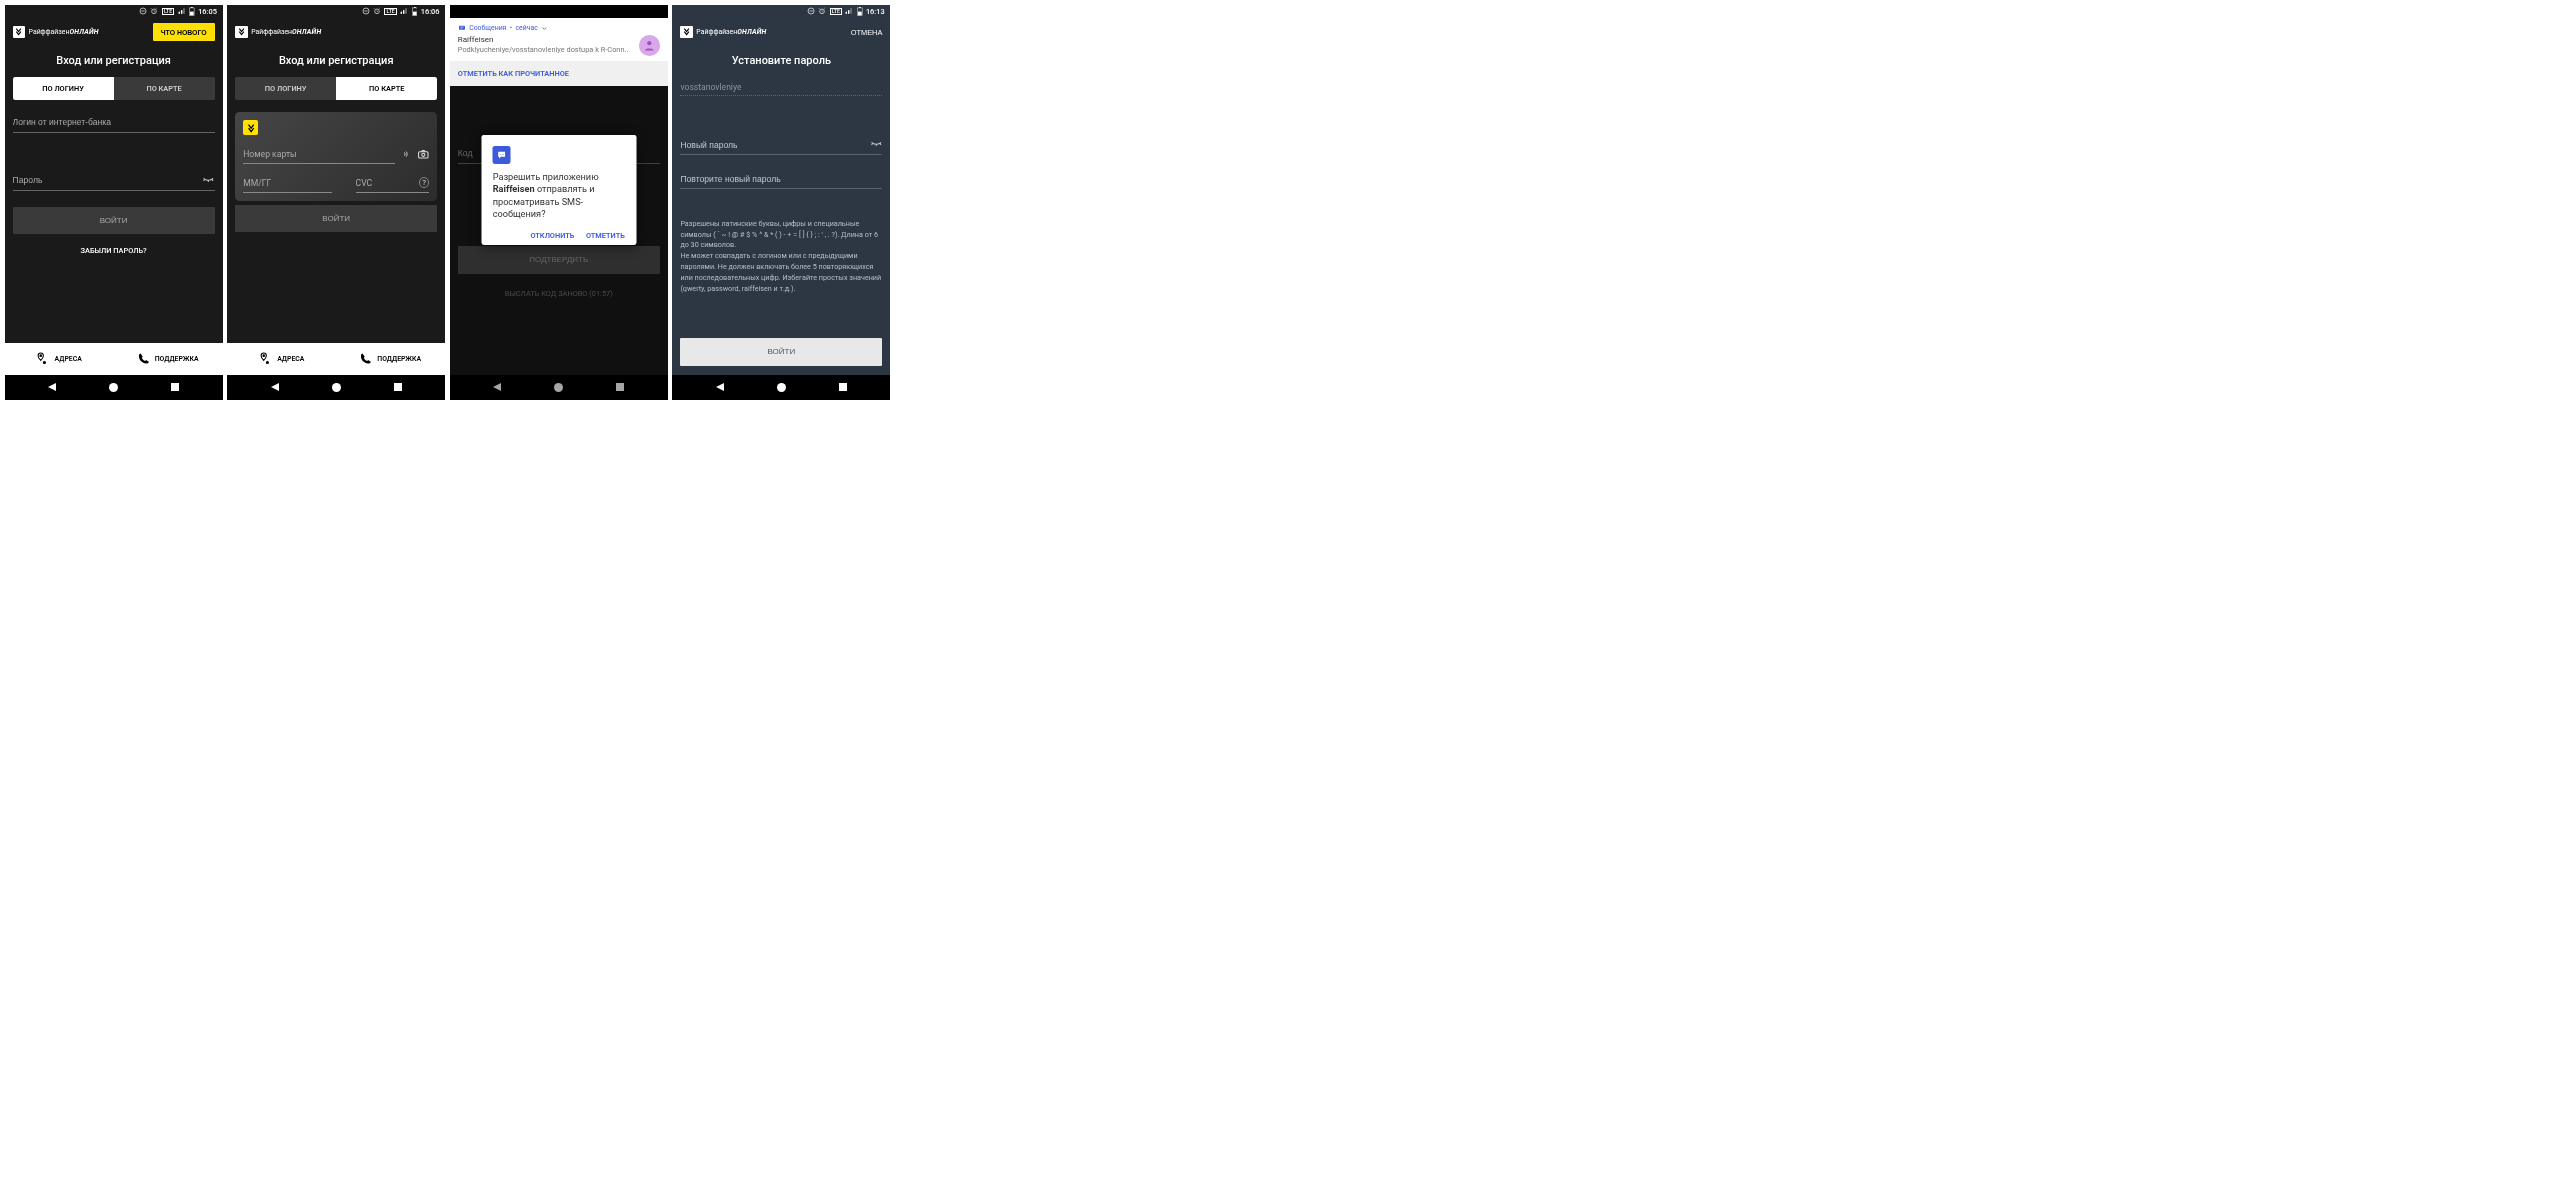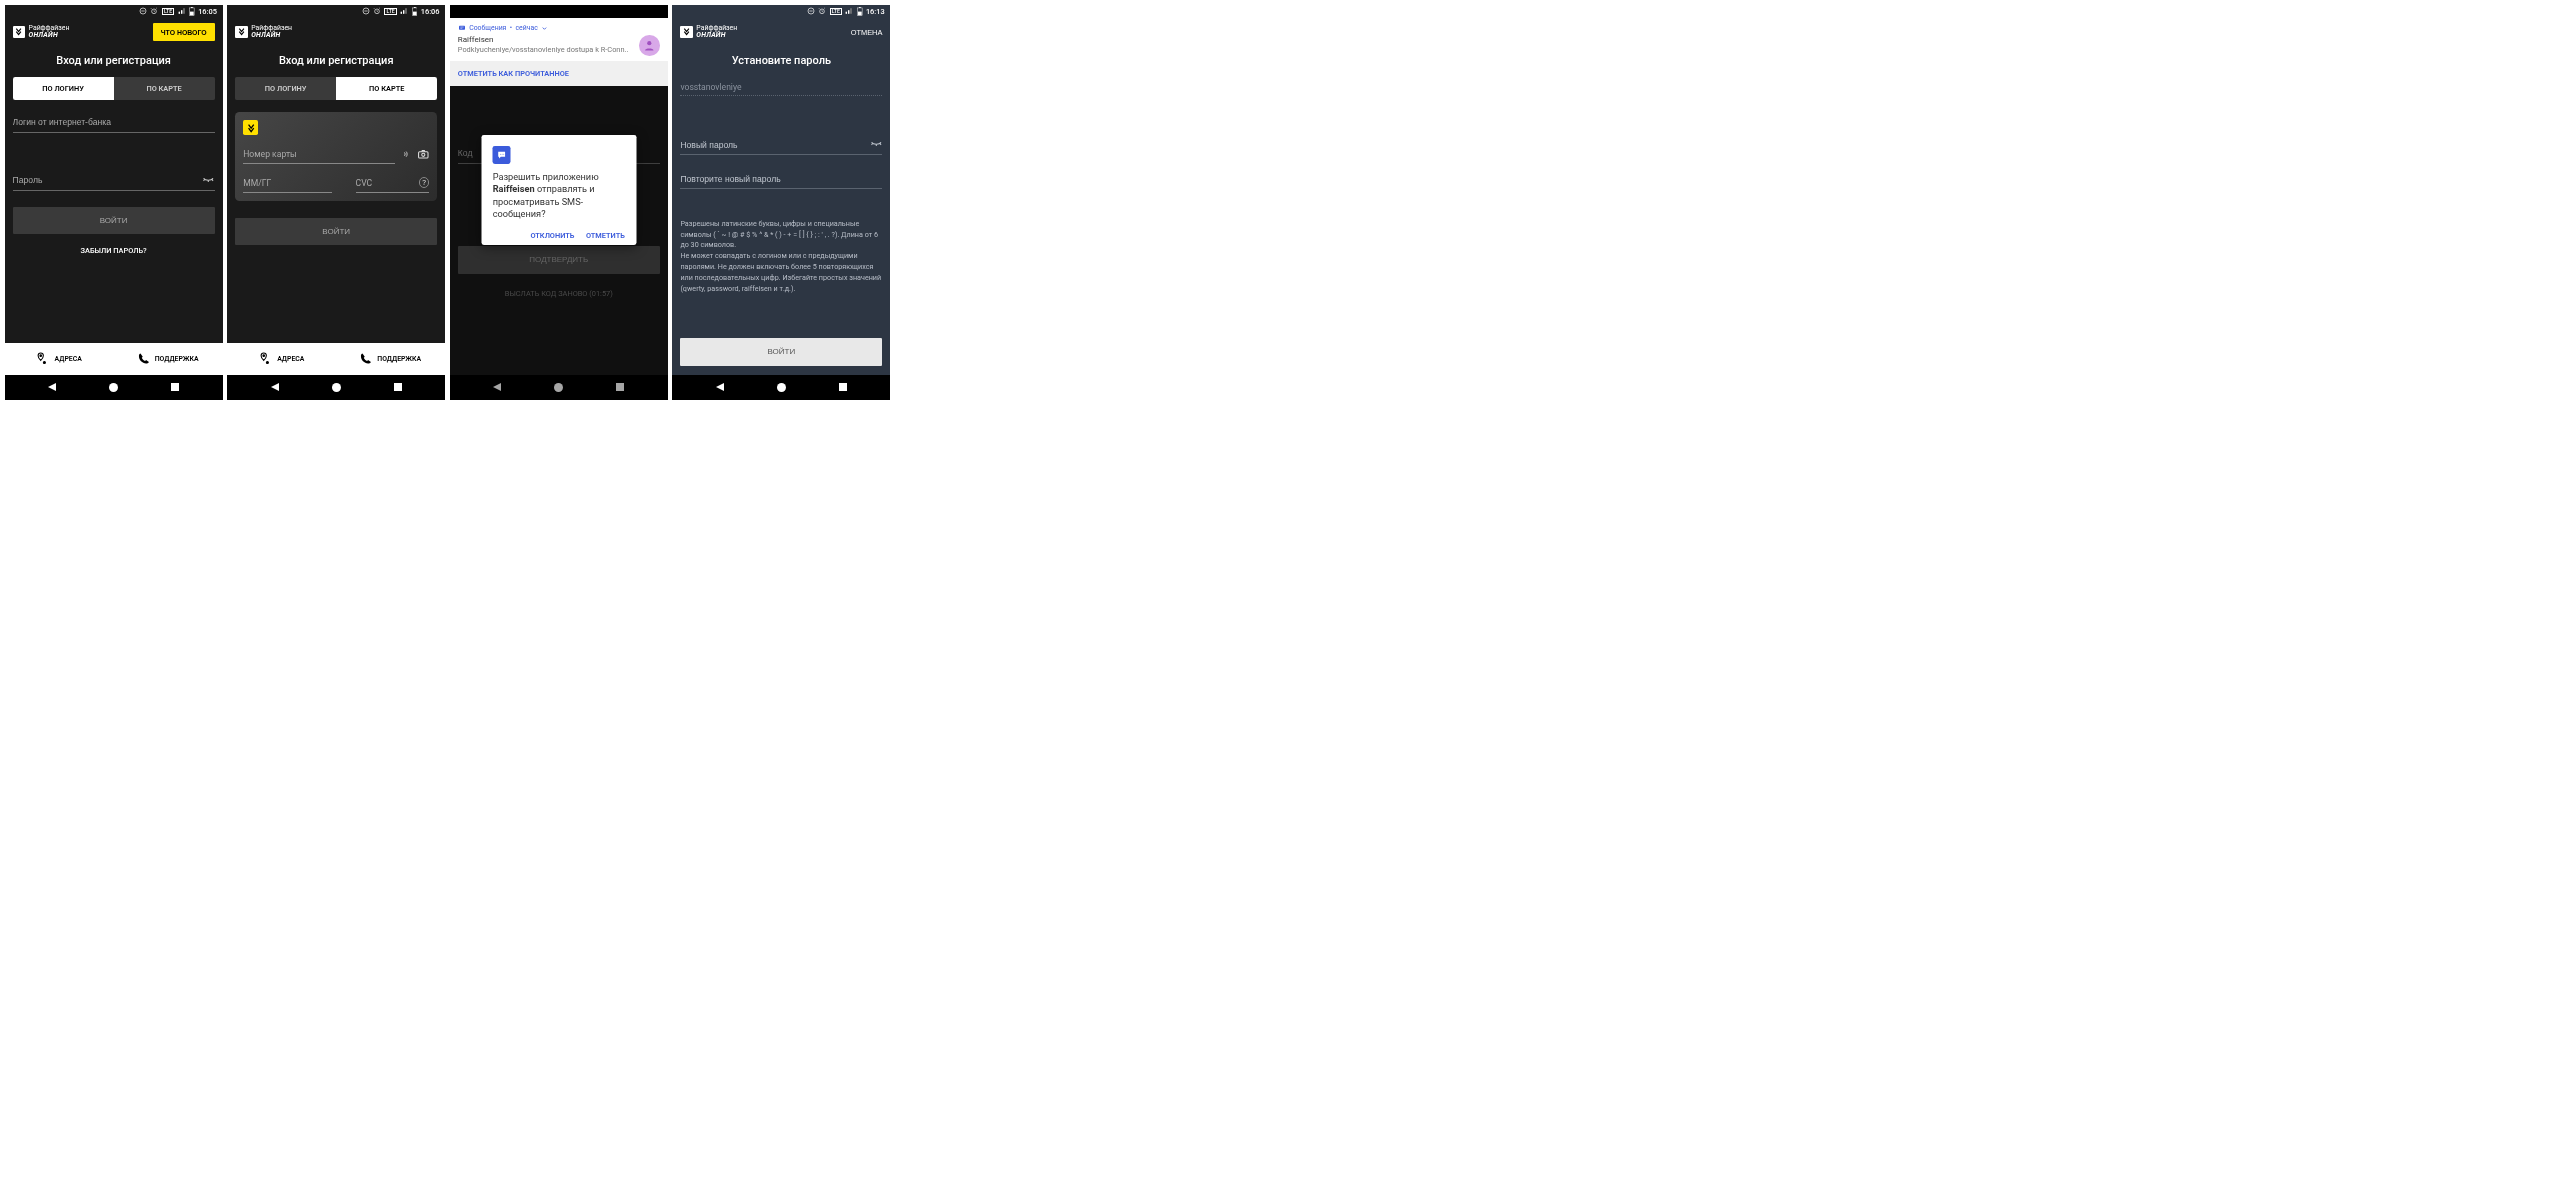--- a/index.html
+++ b/index.html
@@ -41,21 +41,21 @@
     height: 27.5px;
   }
   .logo { display: flex; align-items: center; gap: 3.4px; }
   .logo-mark {
     width: 12.6px; height: 12.6px;
     background: #fff;
     display: flex; align-items: center; justify-content: center;
     border-radius: 1.1px;
   }
   .logo-mark svg { width: 9.2px; height: 9.2px; }
-  .logo-text { display: flex; flex-direction: column; line-height: 1; font-size: 6.9px; color:#fff;}
+  .logo-text { display: flex; line-height: 1; font-size: 6.9px; color:#fff;}
   .logo-text .line1 { font-weight: 400; }
   .logo-text .line2 { font-weight: 700; font-style: italic; letter-spacing: 0.2px; }
   .whats-new-btn {
     background: #ffe000;
     color: #000;
     font-size: 6.9px;
     font-weight: 700;
     padding: 5.7px 8px;
     border: none;
     border-radius: 1.1px;
@@ -150,21 +150,21 @@
   }
   .nav-bar .tri { width:0;height:0;border-top:4.6px solid transparent;border-bottom:4.6px solid transparent;border-right:8px solid #fff;}
   .nav-bar .circ { width:9.2px;height:9.2px;border-radius:50%;background:#fff;}
   .nav-bar .sq { width:8px;height:8px;background:#fff;}
 
   
   .card-box {
     background: linear-gradient(135deg, #464646, #2c2c2c);
     border-radius: 4.6px;
     padding: 8px;
-    margin-bottom: 15px;
+    margin-bottom: 2px;
   }
   .card-top { margin-bottom: 10.3px; }
   .card-mark { width:15px;height:15px;background:#ffe000;border-radius:1.7px;display:flex;align-items:center;justify-content:center;}
   .card-number-row { display:flex; align-items:center; gap:5.7px;}
   .card-number-row .cn-input { flex:1; border-bottom:0.6px solid #888; padding:3.4px 0; color:#aaa; font-size:8.6px;}
   .card-row2 { display:flex; gap:24px; margin-top:11.4px;}
   .card-row2 .field { color:#aaa; font-size:8.6px; border-bottom:0.6px solid #888; padding:3.4px 0;}
   .card-row2 .mm { flex:1.2;}
   .card-row2 .cvc { flex:1; position:relative;}
   .q-icon { color:#ddd;font-size:8px;border:0.6px solid #888;border-radius:50%;width:10.3px;height:10.3px;display:inline-flex;align-items:center;justify-content:center;margin-left:4.6px;}

